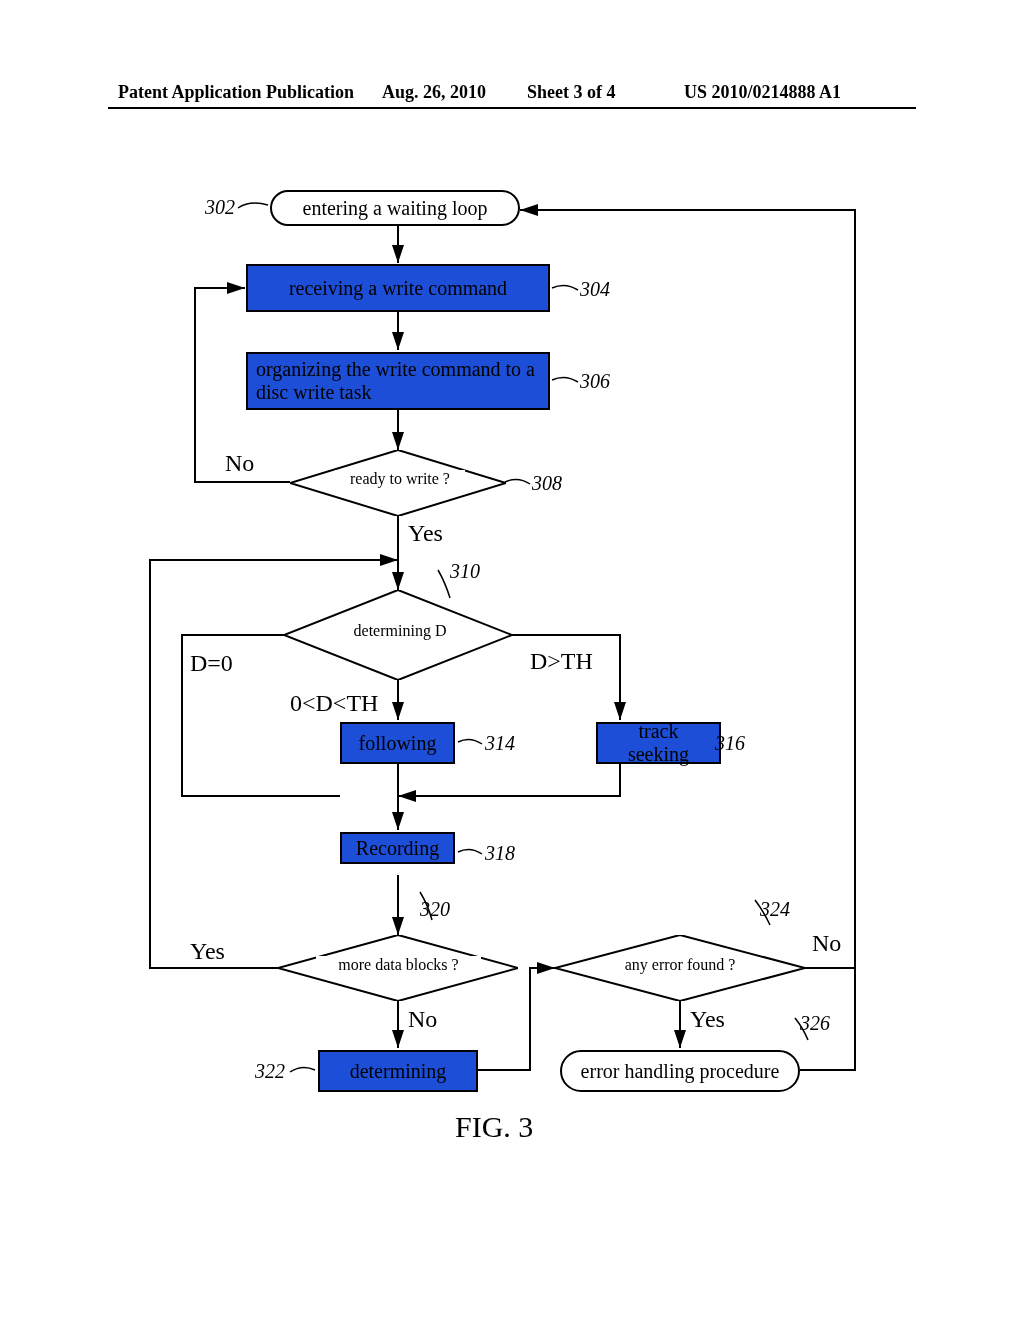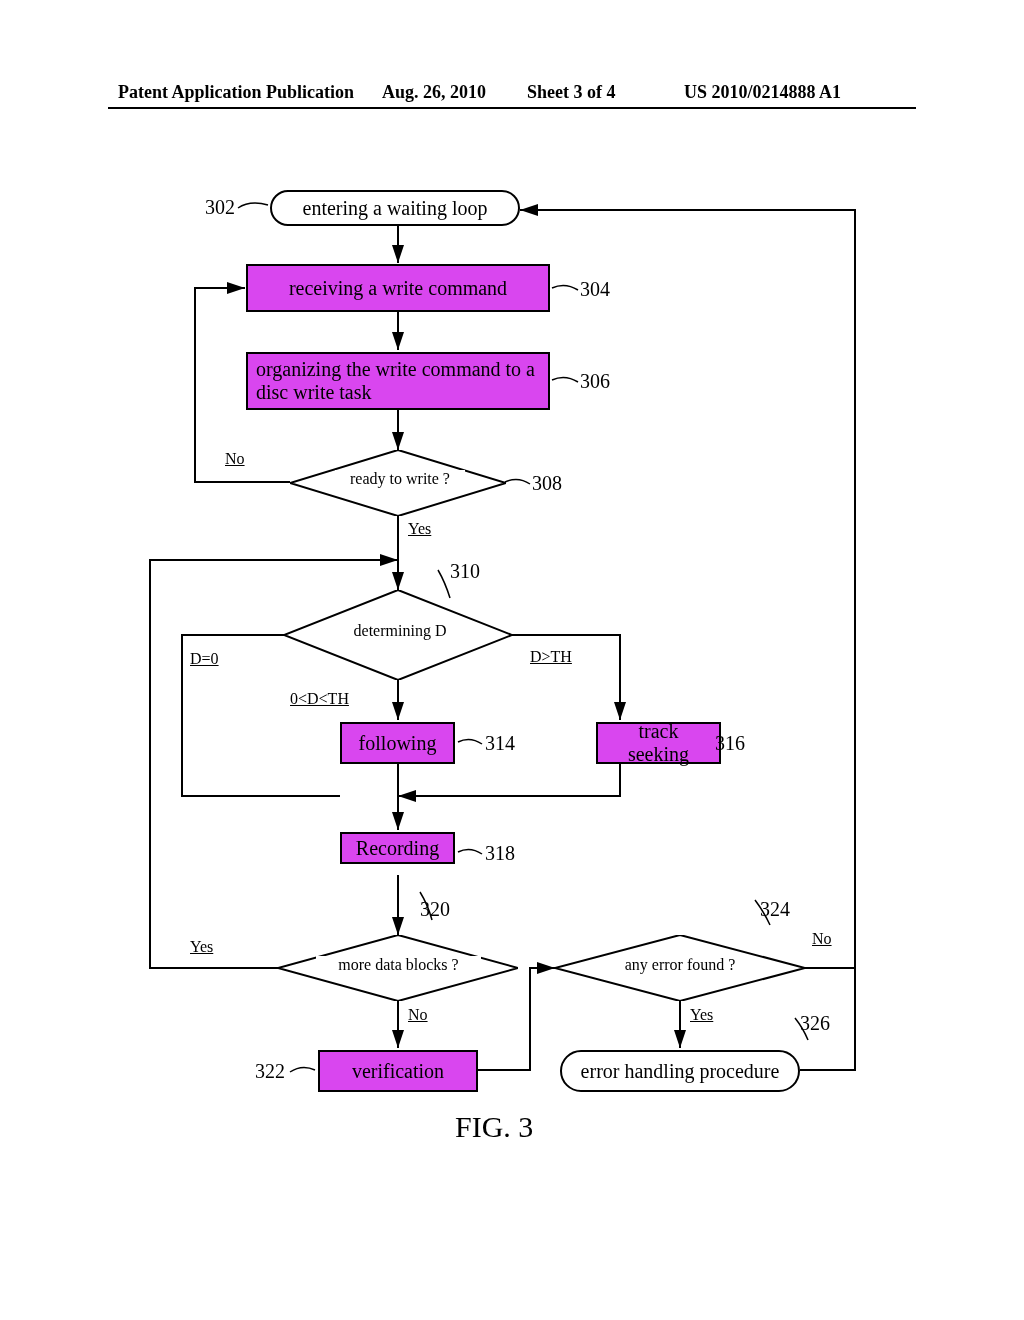--- a/index.html
+++ b/index.html
@@ -34,21 +34,21 @@
   .canvas {
     position: absolute;
     top: 0;
     left: 0;
     width: 1024px;
     height: 1320px;
   }
   .box {
     position: absolute;
     border: 2px solid #000;
-    background: #d946ef;
+    background: #1d4ed8;
     display: flex;
     align-items: center;
     justify-content: center;
     text-align: center;
     font-size: 20px;
     padding: 4px 8px;
   }
   .oval {
     position: absolute;
     border: 2px solid #000;
@@ -62,25 +62,25 @@
   }
   .diamond-label {
     position: absolute;
     font-size: 16px;
     background: #fff;
     text-align: center;
   }
   .ref {
     position: absolute;
     font-size: 20px;
+    font-style: italic;
   }
   .edge-label {
     position: absolute;
-    font-size: 16px;
-    text-decoration: underline;
+    font-size: 24px;
   }
   .fig-caption {
     position: absolute;
     font-size: 30px;
     text-align: right;
   }
   svg { position: absolute; top: 0; left: 0; }
 </style>
 </head>
 <body>
@@ -210,21 +210,21 @@
 
 <svg style="left:278px; top:935px;" width="240" height="66">
   <polygon points="120,0 240,33 120,66 0,33" fill="#fff" stroke="#000" stroke-width="2"></polygon>
 </svg>
 <div class="diamond-label" style="left:316px; top:956px; width:165px;">more data blocks ?</div>
 <div class="ref" style="left:420px; top:898px;">320</div>
 <div class="edge-label" style="left:190px; top:938px;">Yes</div>
 <div class="edge-label" style="left:408px; top:1006px;">No</div>
 
 <div class="box" style="left:318px; top:1050px; width:160px; height:42px;">
-  <span>verification</span>
+  <span>determining</span>
 </div>
 <div class="ref" style="left:255px; top:1060px;">322</div>
 
 <svg style="left:555px; top:935px;" width="250" height="66">
   <polygon points="125,0 250,33 125,66 0,33" fill="#fff" stroke="#000" stroke-width="2"></polygon>
 </svg>
 <div class="diamond-label" style="left:605px; top:956px; width:150px;">any error found ?</div>
 <div class="ref" style="left:760px; top:898px;">324</div>
 <div class="edge-label" style="left:690px; top:1006px;">Yes</div>
 <div class="edge-label" style="left:812px; top:930px;">No</div>

